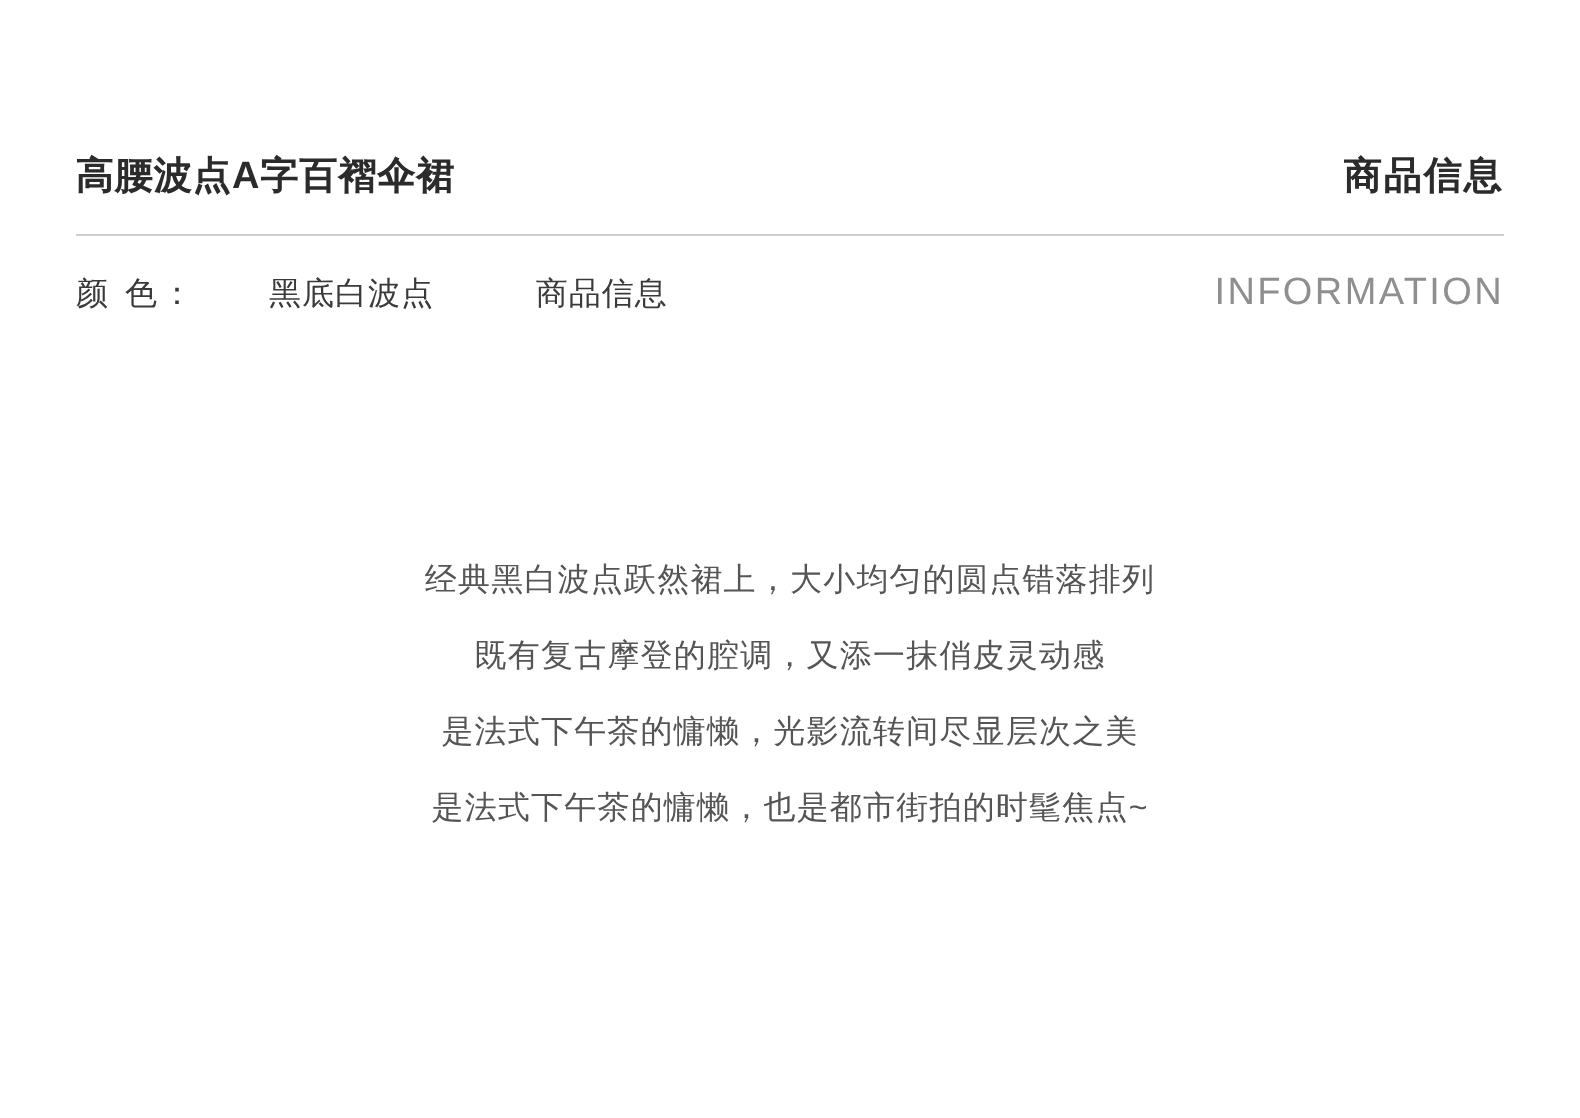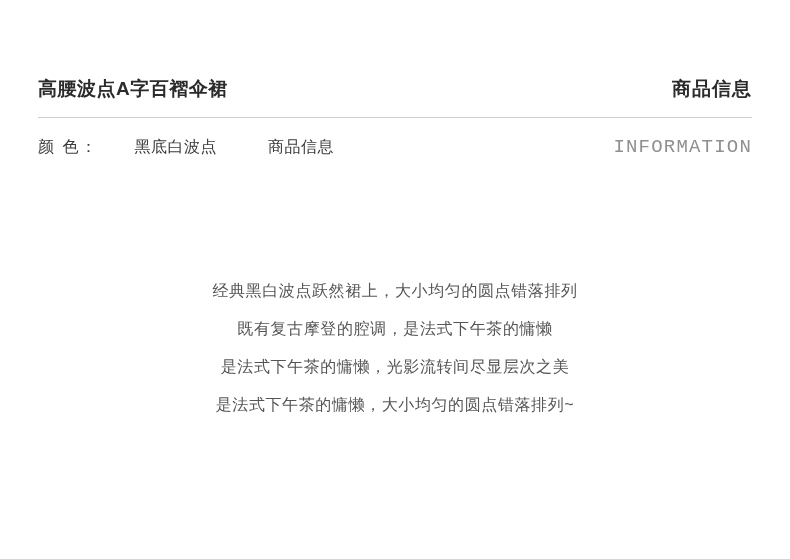--- a/index.html
+++ b/index.html
@@ -77,21 +77,21 @@
     margin-right: 14px;
     margin-left: 32px;
   }
   .color-value:last-child {
     margin-right: 0;
   }
   .info-sub {
     font-size: 19px;
     color: #8f8f8f;
     letter-spacing: 1.2px;
-    font-family: Liberation Mono, monospace;
+    font-family: Liberation Sans, sans-serif;
   }
   .description {
     position: absolute;
     left: 0;
     top: 272px;
     width: 790px;
     text-align: center;
   }
   .desc-line {
     font-size: 16px;
@@ -118,18 +118,18 @@
       <span class="color-values">
         <span class="color-value">黑底白波点</span>
         <span class="color-value">商品信息</span>
       </span>
     </div>
     <div class="info-sub">INFORMATION</div>
   </div>
 
   <div class="description">
     <div class="desc-line">经典黑白波点跃然裙上，大小均匀的圆点错落排列</div>
-    <div class="desc-line">既有复古摩登的腔调，是法式下午茶的慵懒</div>
+    <div class="desc-line">既有复古摩登的腔调，又添一抹俏皮灵动感</div>
     <div class="desc-line">是法式下午茶的慵懒，光影流转间尽显层次之美</div>
-    <div class="desc-line">是法式下午茶的慵懒，大小均匀的圆点错落排列~</div>
+    <div class="desc-line">是法式下午茶的慵懒，也是都市街拍的时髦焦点~</div>
   </div>
 
 </div>
 
 </body></html>

